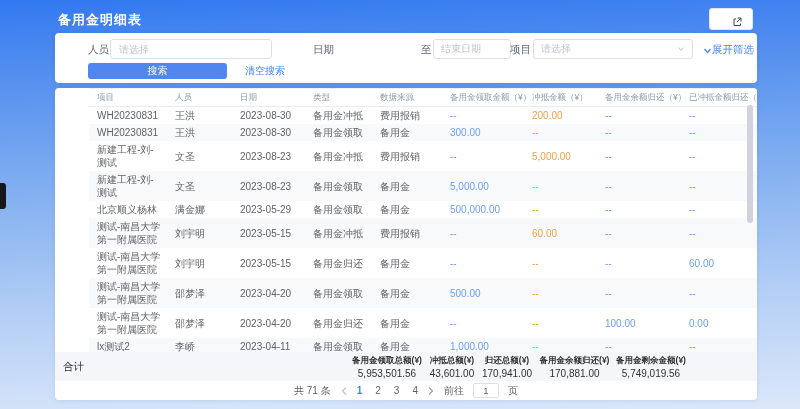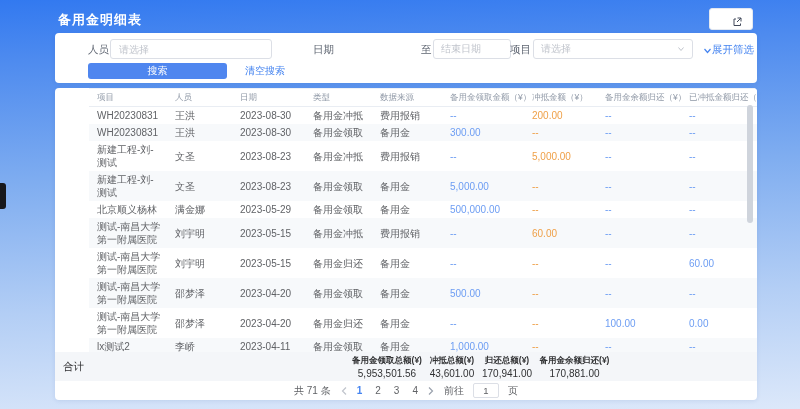--- a/index.html
+++ b/index.html
@@ -269,20 +269,24 @@
           <div class="lab">冲抵总额(¥)</div>
           <div class="val">43,601.00</div>
         </div>
         <div class="sum-item">
           <div class="lab">归还总额(¥)</div>
           <div class="val">170,941.00</div>
         </div>
         <div class="sum-item">
           <div class="lab">备用金余额归还(¥)</div>
           <div class="val">170,881.00</div>
+        </div>
+        <div class="sum-item">
+          <div class="lab">备用金剩余金额(¥)</div>
+          <div class="val">5,749,019.56</div>
         </div>
       </div>
   </div>
 
   <div class="pager">
     <span>共 71 条</span>
     <span class="nav">
       <svg width="8" height="10" viewBox="0 0 8 10">
           <path d="M6 1.5 L2.5 5 L6 8.5" fill="none" stroke="#c0c4cc" stroke-width="1.2"></path>
         </svg>

